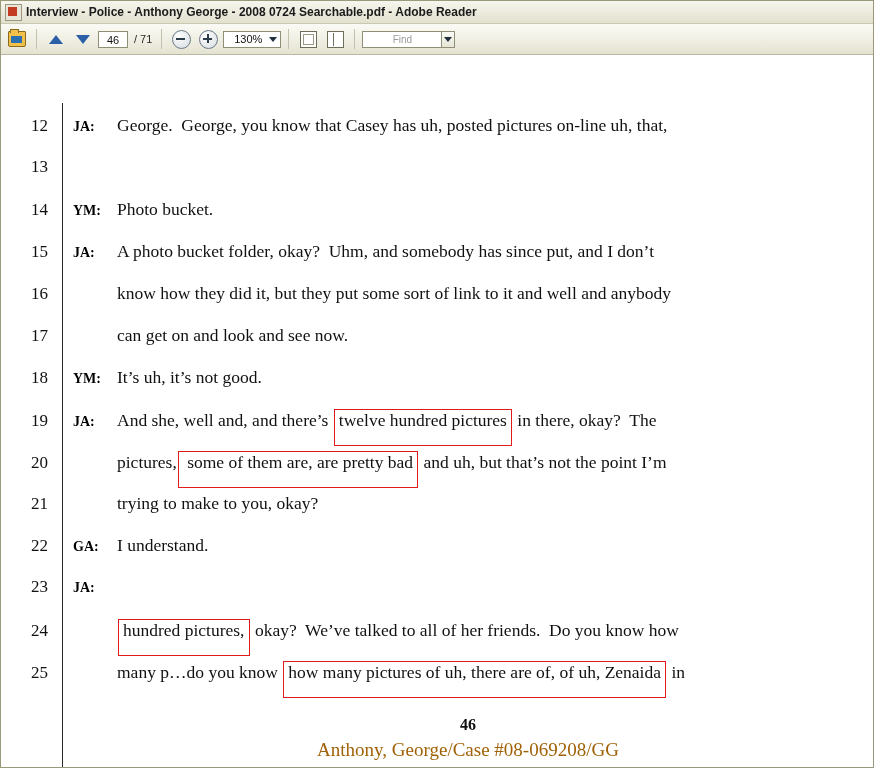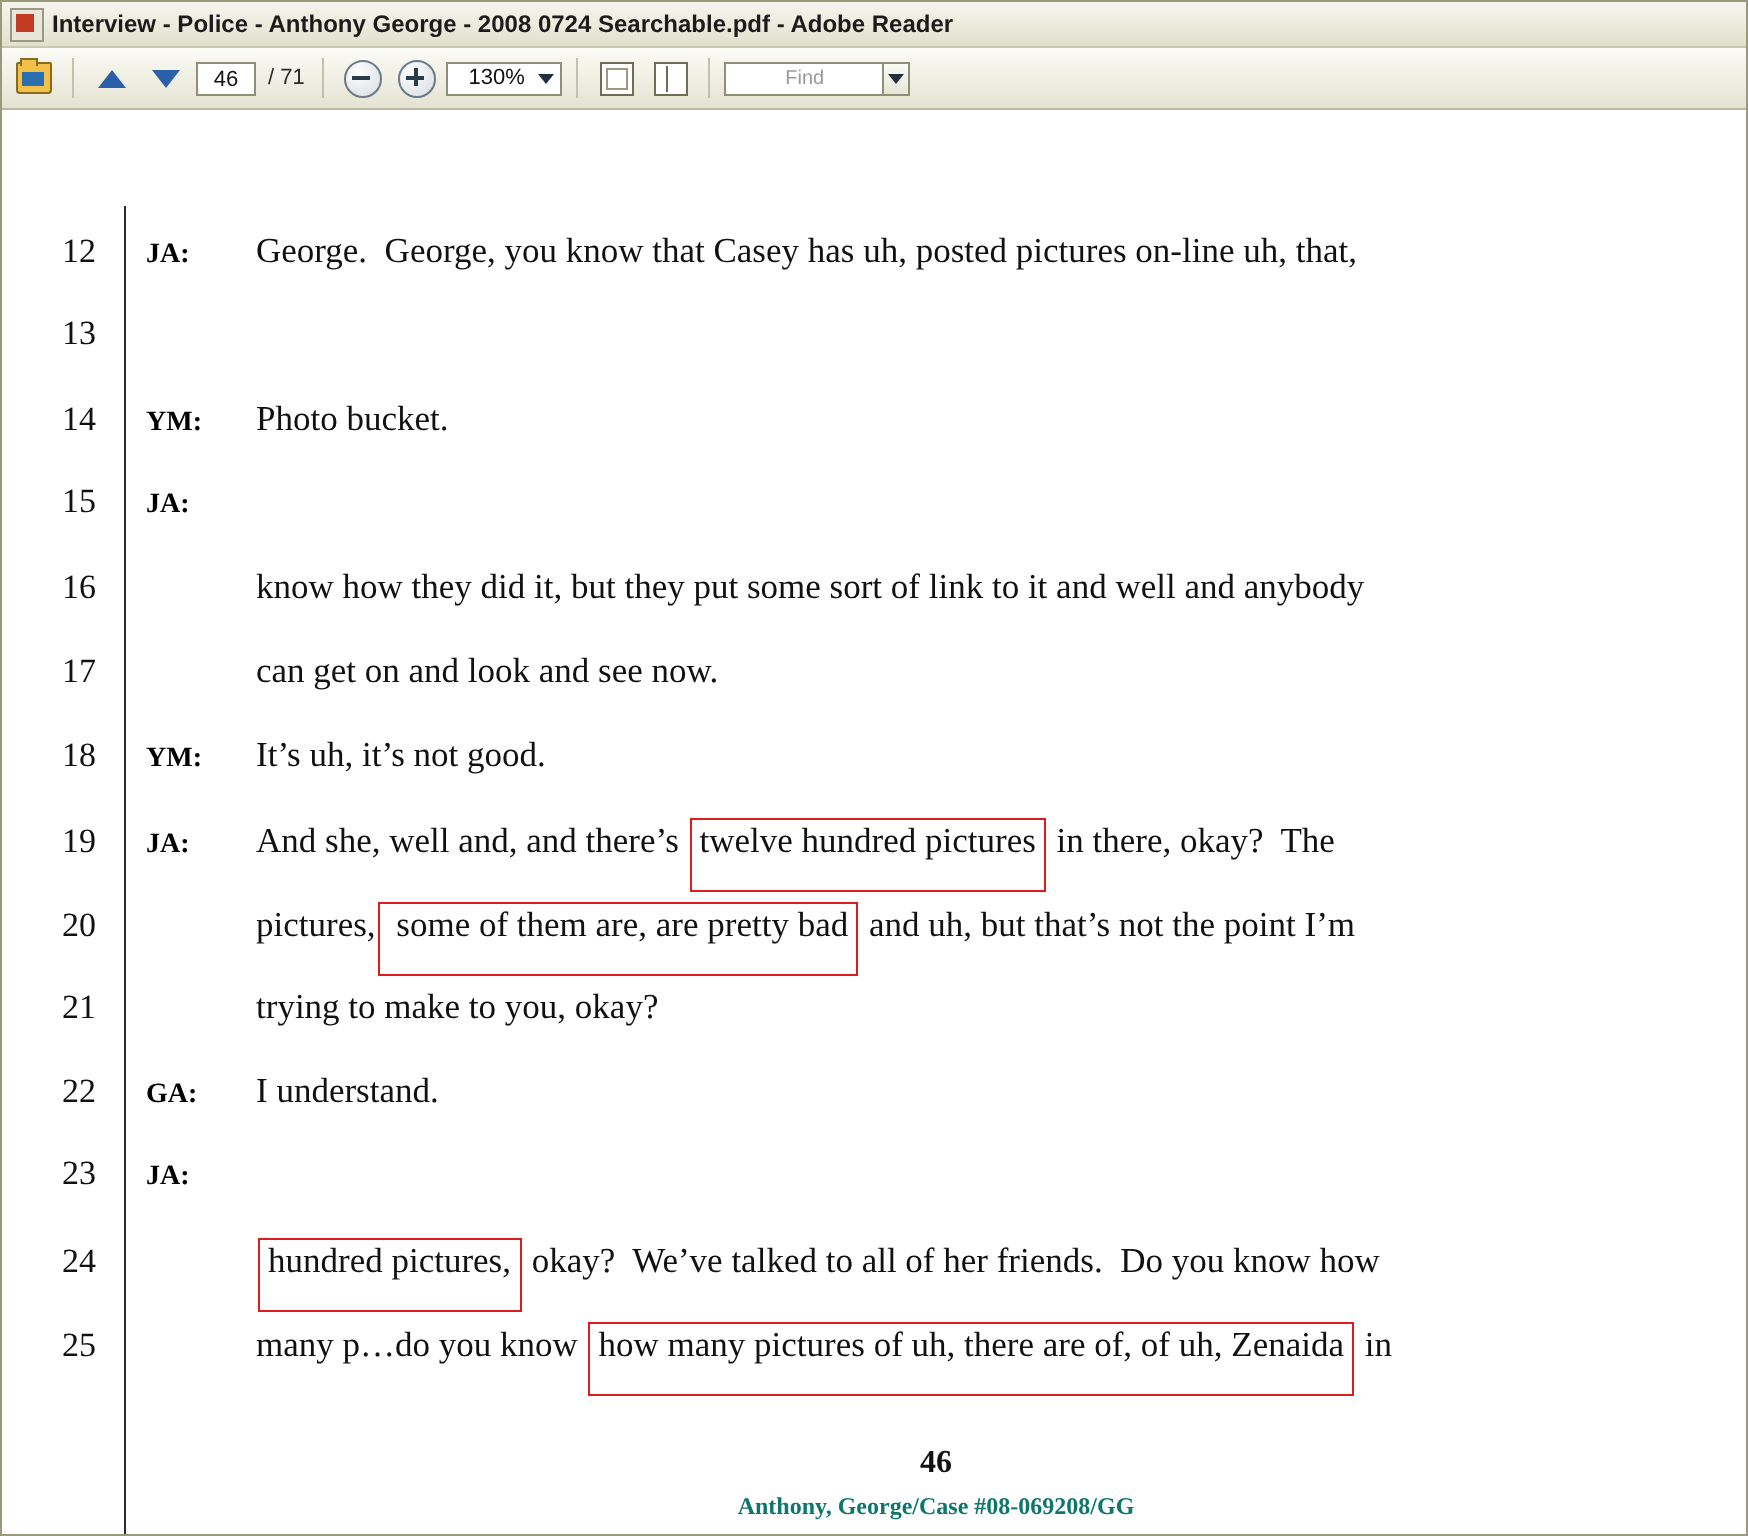--- a/index.html
+++ b/index.html
@@ -275,21 +275,20 @@
     color: #000000;
     flex: 0 0 auto;
     box-sizing: border-box;
   }
   .txt {
     font-family: "Liberation Serif", serif;
     font-size: 17.5px;
     color: #111111;
     white-space: pre;
     flex: 1 1 auto;
-    margin-left: 11px;
   }
   .hl {
     border: 1.6px solid #e01b1b;
     padding: 1px 4px 16px 4px;
     margin: 0 1px;
     display: inline-block;
     line-height: 1.05;
   }
   .footer {
     position: absolute;
@@ -299,23 +298,23 @@
     text-align: center;
     font-family: "Liberation Serif", serif;
   }
   .footer .pg {
     font-size: 16px;
     font-weight: bold;
     color: #111;
     margin-bottom: 5px;
   }
   .footer .case {
-    font-size: 12px;
-    font-weight: bold;
-    color: #0f766e;
+    font-size: 19px;
+    font-weight: normal;
+    color: #a16207;
   }
 </style>
 </head>
 <body>
 
 <div id="app">
 
   <div class="titlebar">
     <div class="title-icon"></div>
     <div class="title-text">Interview - Police - Anthony George - 2008 0724 Searchable.pdf - Adobe Reader</div>
@@ -380,20 +379,21 @@
             <div class="spk"></div>
           </div>
           <div class="tline">
             <div class="lno">14</div>
             <div class="spk">YM:</div>
             <div class="txt"><span>Photo bucket.</span></div>
           </div>
           <div class="tline">
             <div class="lno">15</div>
             <div class="spk">JA:</div>
+            <div class="txt"><span>A photo bucket folder, okay?  Uhm, and somebody has since put, and I don’t</span></div>
           </div>
           <div class="tline">
             <div class="lno">16</div>
             <div class="spk"></div>
             <div class="txt"><span>know how they did it, but they put some sort of link to it and well and anybody</span></div>
           </div>
           <div class="tline">
             <div class="lno">17</div>
             <div class="spk"></div>
             <div class="txt"><span>can get on and look and see now.</span></div>

